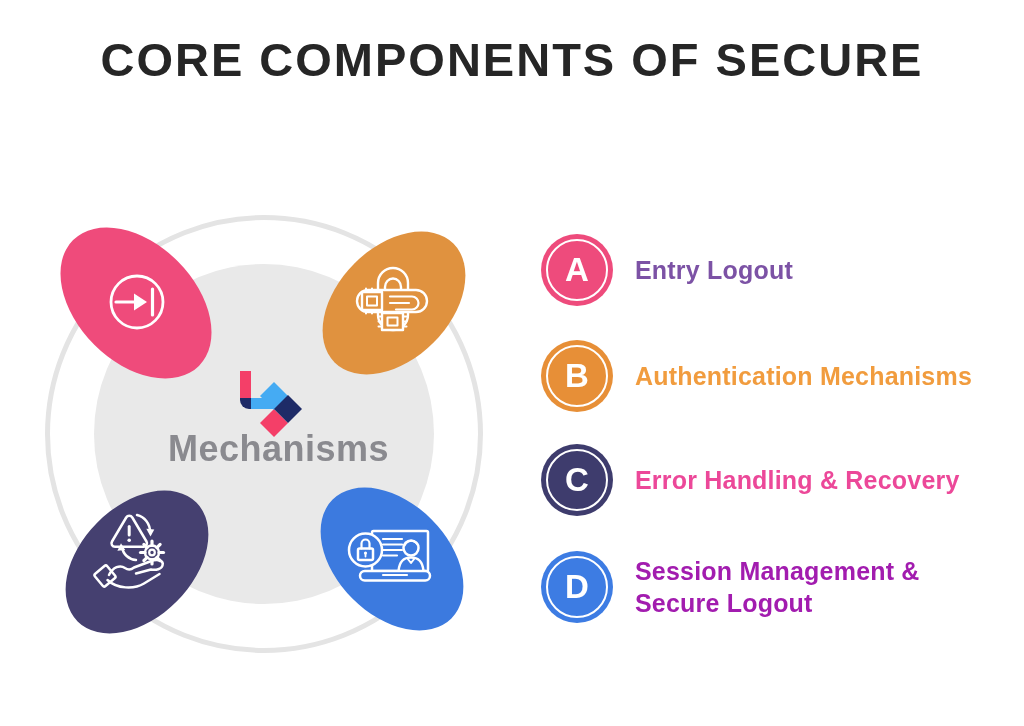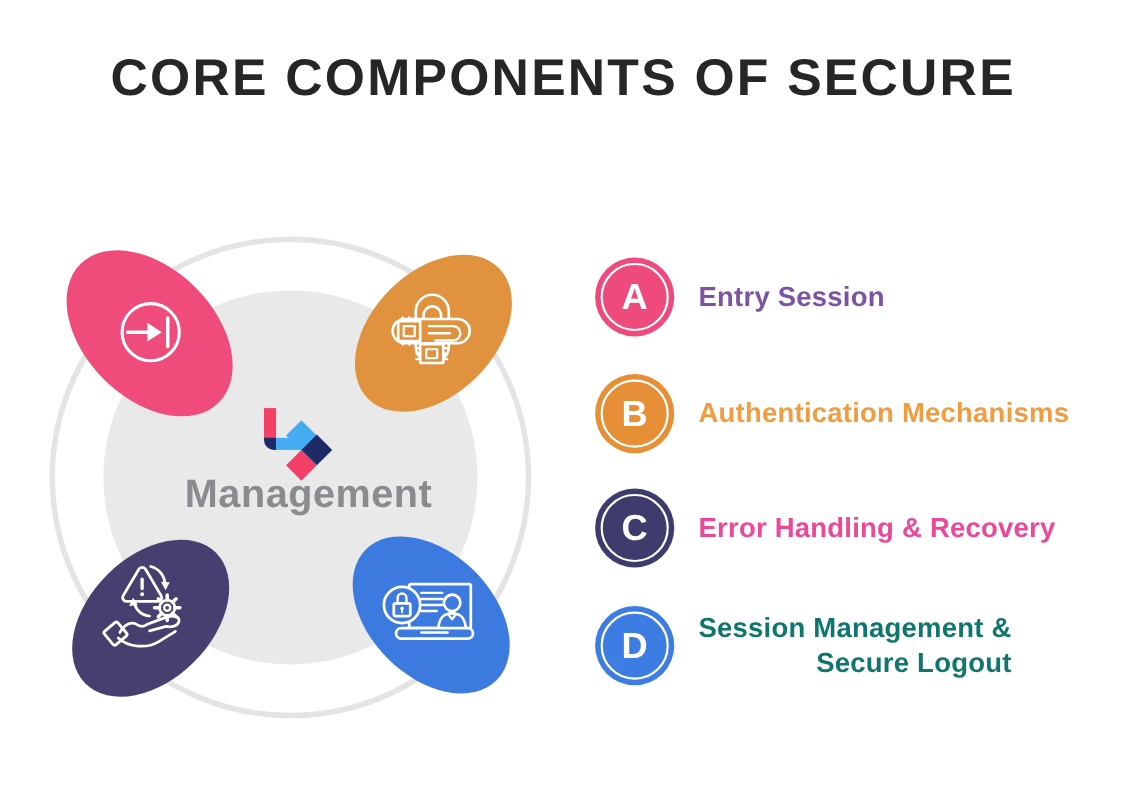--- a/index.html
+++ b/index.html
@@ -1,19 +1,19 @@
 <!DOCTYPE html>
 <html><head>
 <meta charset="utf-8">
 <style>
   html,body{margin:0;padding:0;}
   .page{position:relative;width:1024px;height:726px;background:#fff;overflow:hidden;
         font-family:"Liberation Sans",sans-serif;}
   
-  .title{position:absolute;top:41px;left:0;width:100%;text-align:center;
+  .title{position:absolute;top:31px;left:0;width:100%;text-align:center;
          font-weight:700;font-size:47px;line-height:58px;letter-spacing:2px;color:#262626;}
   
   .outer-ring{position:absolute;left:45px;top:215px;width:438px;height:438px;
               border:5px solid #E4E4E4;border-radius:50%;box-sizing:border-box;}
   .big-circle{position:absolute;left:94px;top:264px;width:340px;height:340px;
               background:#E9E9E9;border-radius:50%;}
   
   .blob{position:absolute;border-radius:50%;}
   .blob-pink  {left:77px; top:214px;width:118px;height:178px;transform:rotate(-45deg);}
   .blob-orange{left:338px;top:219px;width:112px;height:168px;transform:rotate(45deg);}
@@ -120,44 +120,44 @@
   </svg>
 
   <svg class="logo-svg" width="64" height="68" viewBox="0 0 64 68">
     <polygon points="34,39 48,53 34,67 20,53" fill="#F43F68"></polygon>
     <polygon points="34,12 48,26 34,40 20,26" fill="#45ABF3"></polygon>
     <rect x="0" y="1" width="11" height="28" fill="#F43F68"></rect>
     <path d="M0 28 H11 V39 H9 A9 9 0 0 1 0 30 Z" fill="#1E2B67"></path>
     <rect x="11" y="28" width="23" height="11" fill="#45ABF3"></rect>
     <polygon points="48,25 62,39 48,53 34,39" fill="#1E2B67"></polygon>
   </svg>
-  <div class="wordmark" style="color: rgb(138, 138, 143);">Management</div>
+  <div class="wordmark" style="color: rgb(138, 138, 143);">Mechanisms</div>
 
   <div class="legend-row row-a">
     <div class="badge" style="background: rgb(238, 75, 124);">
       <div class="badge-ring">A</div>
     </div>
-    <div class="legend-label" style="color: rgb(124, 82, 165);">Entry Session</div>
+    <div class="legend-label" style="color: rgb(124, 82, 165);">Entry Logout</div>
   </div>
 
   <div class="legend-row row-b">
     <div class="badge" style="background: rgb(231, 143, 55);">
       <div class="badge-ring">B</div>
     </div>
     <div class="legend-label" style="color: rgb(241, 156, 62);">Authentication Mechanisms</div>
   </div>
 
   <div class="legend-row row-c">
     <div class="badge" style="background: rgb(62, 60, 109);">
       <div class="badge-ring">C</div>
     </div>
     <div class="legend-label" style="color: #ec4899;">Error Handling &amp; Recovery</div>
   </div>
 
   <div class="legend-row row-d">
     <div class="badge" style="background: rgb(61, 124, 227);">
       <div class="badge-ring">D</div>
     </div>
-    <div class="legend-label" style="color: #0f766e; text-align: right;">Session Management &amp;
+    <div class="legend-label" style="color: #a21caf;">Session Management &amp;
 Secure Logout</div>
   </div>
 
 </div>
 
 </body></html>

